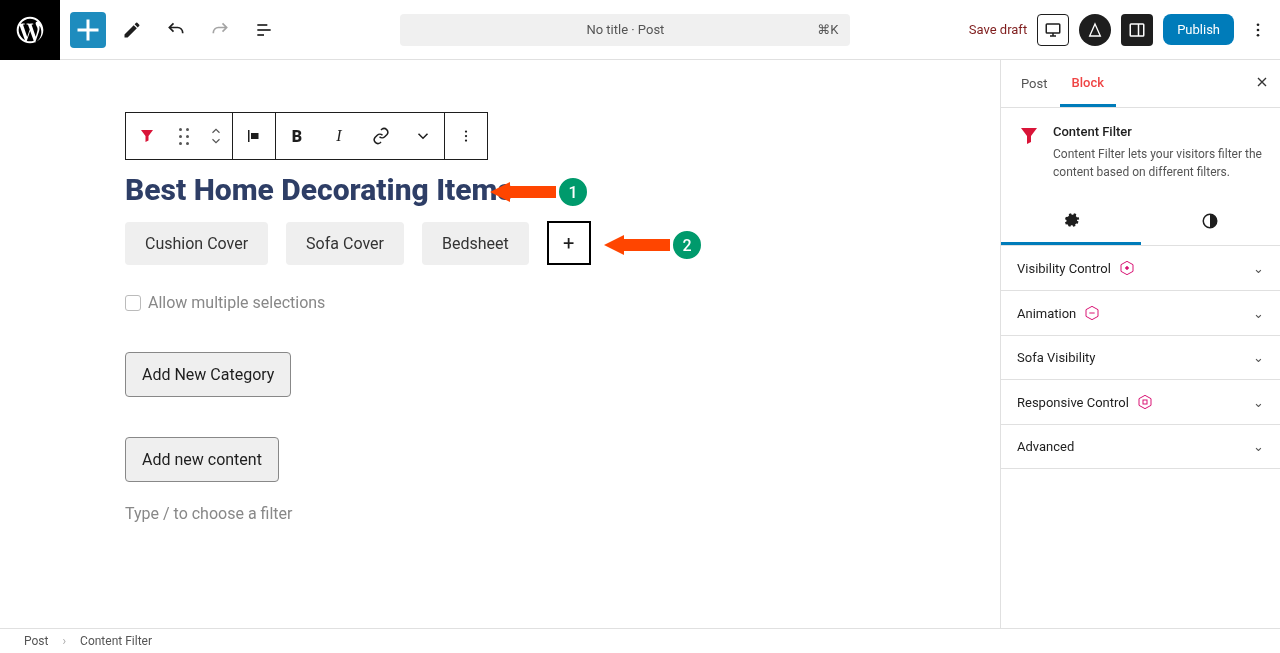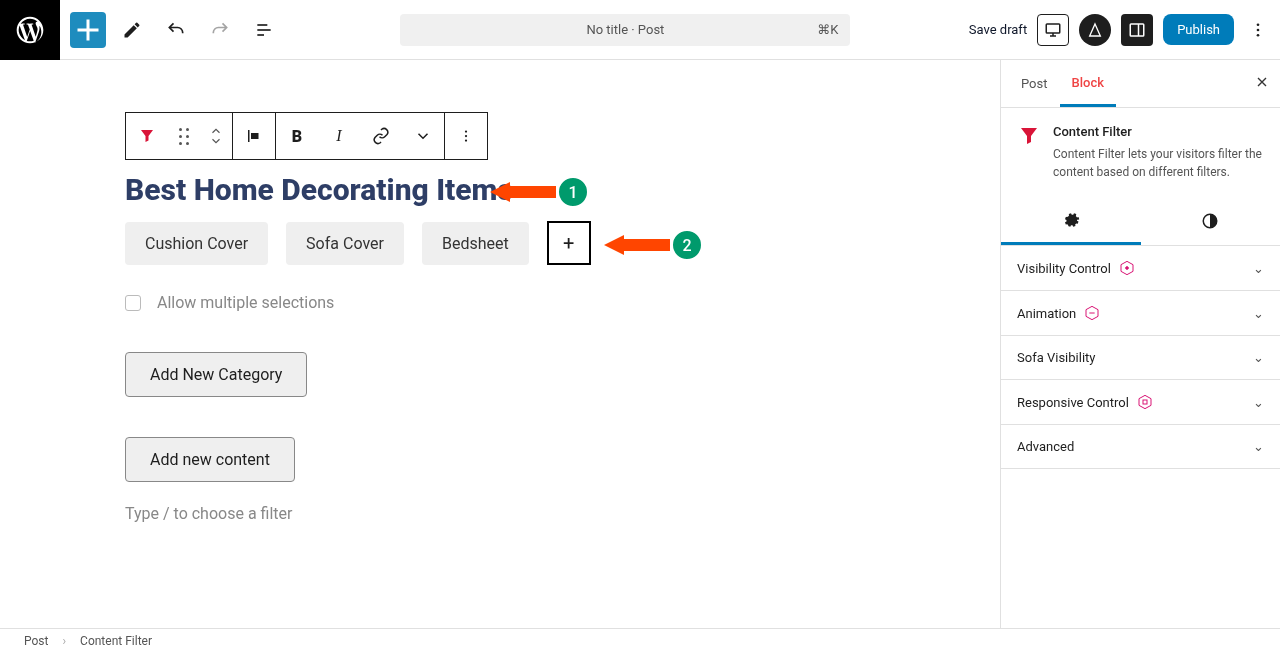--- a/index.html
+++ b/index.html
@@ -11,21 +11,21 @@
 .top-left { display: flex; align-items: center; gap: 8px; padding-left: 10px; }
 .add-block { width: 36px; height: 36px; background: #1e8cbe; color: #fff; border-radius: 4px; display: flex; align-items: center; justify-content: center; font-size: 22px; cursor: pointer; }
 .tool-btn { width: 36px; height: 36px; display: flex; align-items: center; justify-content: center; cursor: pointer; color: #1e1e1e; }
 .tool-btn svg { width: 20px; height: 20px; }
 
 .doc-title-bar { flex: 1; display: flex; justify-content: center; }
 .doc-title { background: #f0f0f0; border-radius: 4px; height: 32px; width: 450px; display: flex; align-items: center; justify-content: center; position: relative; color: #555; font-size: 13px; }
 .doc-title .shortcut { position: absolute; right: 12px; color: #555; }
 
 .top-right { display: flex; align-items: center; gap: 10px; padding-right: 8px; }
-.save-draft { color: #0f172a; cursor: pointer; }
+.save-draft { color: #7f1d1d; cursor: pointer; }
 .square-btn { width: 32px; height: 32px; border-radius: 4px; display: flex; align-items: center; justify-content: center; cursor: pointer; }
 .square-btn.dark { background: #1e1e1e; color: #fff; }
 .square-btn.outline { border: 1px solid #1e1e1e; }
 .square-btn.filled-dark { background: #1e1e1e; color:#fff; border-radius:50%; }
 .publish-btn { background: #007cba; color: #fff; padding: 8px 14px; border-radius: 8px; cursor: pointer; font-size: 13px; }
 .dots-btn { width: 28px; height: 32px; display:flex; align-items:center; justify-content:center; cursor:pointer; }
 
 .body-wrap { display: flex; height: 568px; }
 .editor-area { flex: 1; position: relative; padding: 52px 0 0 125px; }
 .block-toolbar { position: absolute; top: 52px; left: 125px; display: flex; border: 1px solid #1e1e1e; background: #fff; height: 48px; }
@@ -36,24 +36,24 @@
 .funnel-icon { color: #d91438; }
 .drag-grid { display:grid; grid-template-columns: 3px 3px; gap:4px; }
 .updown { display:flex; flex-direction:column; gap:0; align-items:center; }
 .updown svg { width:14px; height:10px; }
 
 .content-heading { margin-top: 60px; font-size: 30px; font-weight: 800; color: #2e3e66; }
 .filter-chips { margin-top: 14px; display: flex; gap: 18px; align-items: center; }
 .chip { background: #efefef; border-radius: 4px; padding: 12px 20px; font-size: 16px; color: #333; cursor:pointer; }
 .chip-add { width: 44px; height: 44px; border: 2px solid #000; display:flex; align-items:center; justify-content:center; font-size: 20px; cursor:pointer; background:#fff; }
 
-.checkbox-row { margin-top: 28px; display: flex; align-items: center; gap: 16px; color: #888; font-size:16px; }
+.checkbox-row { margin-top: 28px; display: flex; align-items: center; gap: 7px; color: #888; font-size:16px; }
 .checkbox-box { width: 16px; height: 16px; border: 1.5px solid #bbb; border-radius: 3px; }
 
-.action-btn { margin-top: 22px; background: #efefef; border: 1px solid #888; border-radius: 4px; padding: 12px 24px; font-size: 16px; display:inline-block; cursor:pointer; }
+.action-btn { margin-top: 22px; background: #efefef; border: 1px solid #888; border-radius: 4px; padding: 12px 16px; font-size: 16px; display:inline-block; cursor:pointer; }
 .action-btn-wrap { display:block; margin-top:18px; }
 .placeholder-text { margin-top: 22px; color: #888; font-size: 16px; }
 
 .annot { position: absolute; display:flex; align-items:center; pointer-events:none; }
 .annot .arrow-body { height: 12px; background: #ff4500; }
 .annot .arrow-head { width: 0; height: 0; border-top: 10px solid transparent; border-bottom: 10px solid transparent; border-right: 20px solid #ff4500; }
 .annot .badge { width: 34px; height: 34px; border-radius: 50%; background: #009a6c; color:#fff; display:flex; align-items:center; justify-content:center; font-size:16px; border:3px solid #fff; font-weight:500; }
 
 .sidebar { width: 280px; border-left: 1px solid #e0e0e0; display:flex; flex-direction:column; }
 .side-tabs { display:flex; align-items:center; height: 48px; border-bottom:1px solid #e0e0e0; position:relative; padding: 0 8px; }

